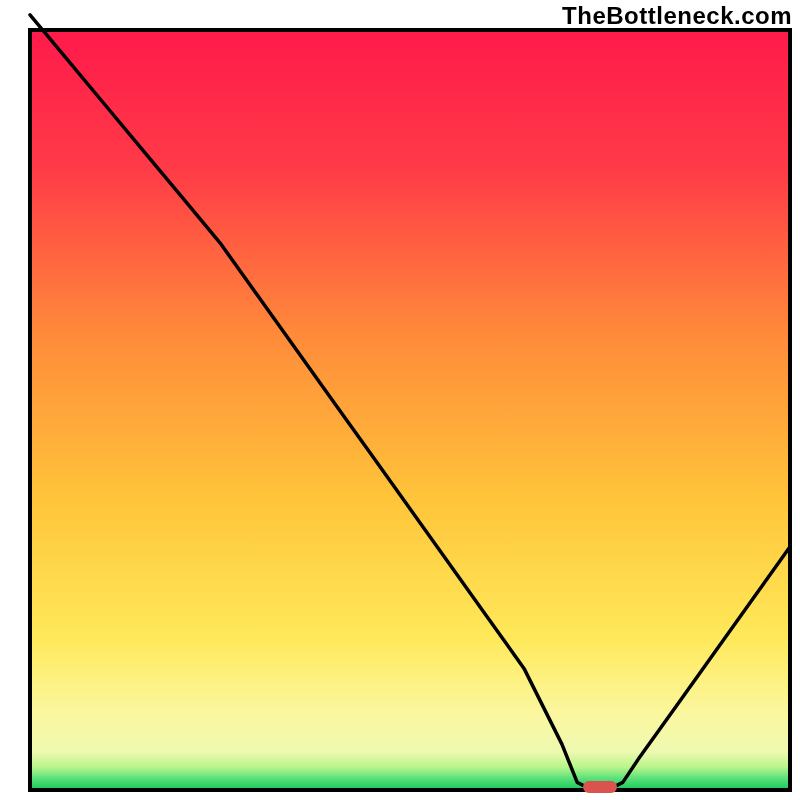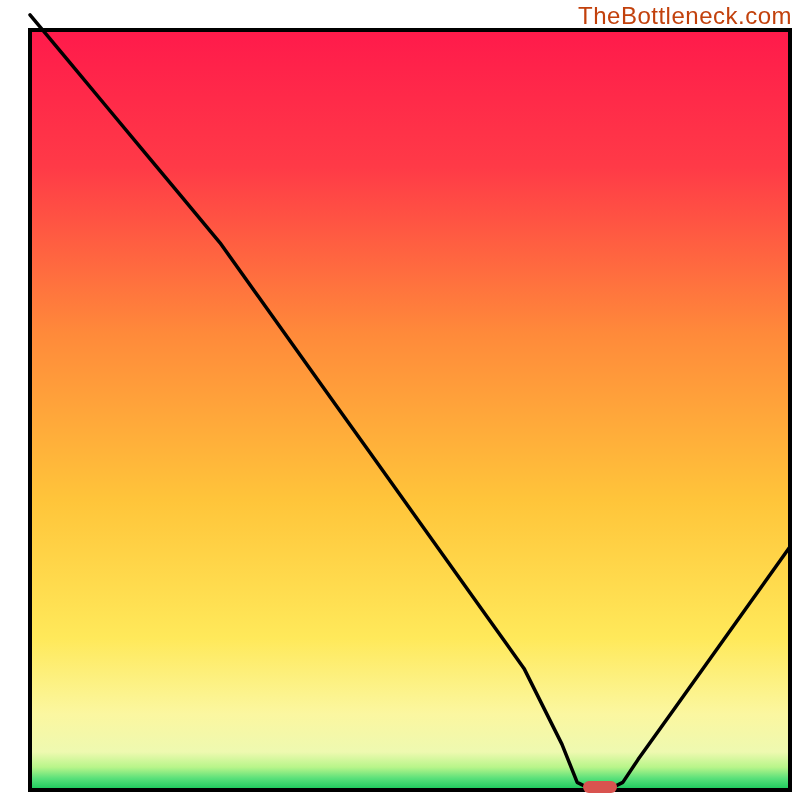--- a/index.html
+++ b/index.html
@@ -15,22 +15,22 @@
     position: relative;
     width: 800px;
     height: 800px;
     box-sizing: border-box;
   }
   .watermark {
     position: absolute;
     top: 2px;
     right: 8px;
     font-size: 24px;
-    font-weight: 400;
-    color: #c2410c;
+    font-weight: 700;
+    color: #000000;
     letter-spacing: 0.5px;
     z-index: 10;
     font-family: Arial, Helvetica, sans-serif;
   }
   svg.plot {
     position: absolute;
     left: 0;
     top: 0;
     width: 800px;
     height: 800px;

